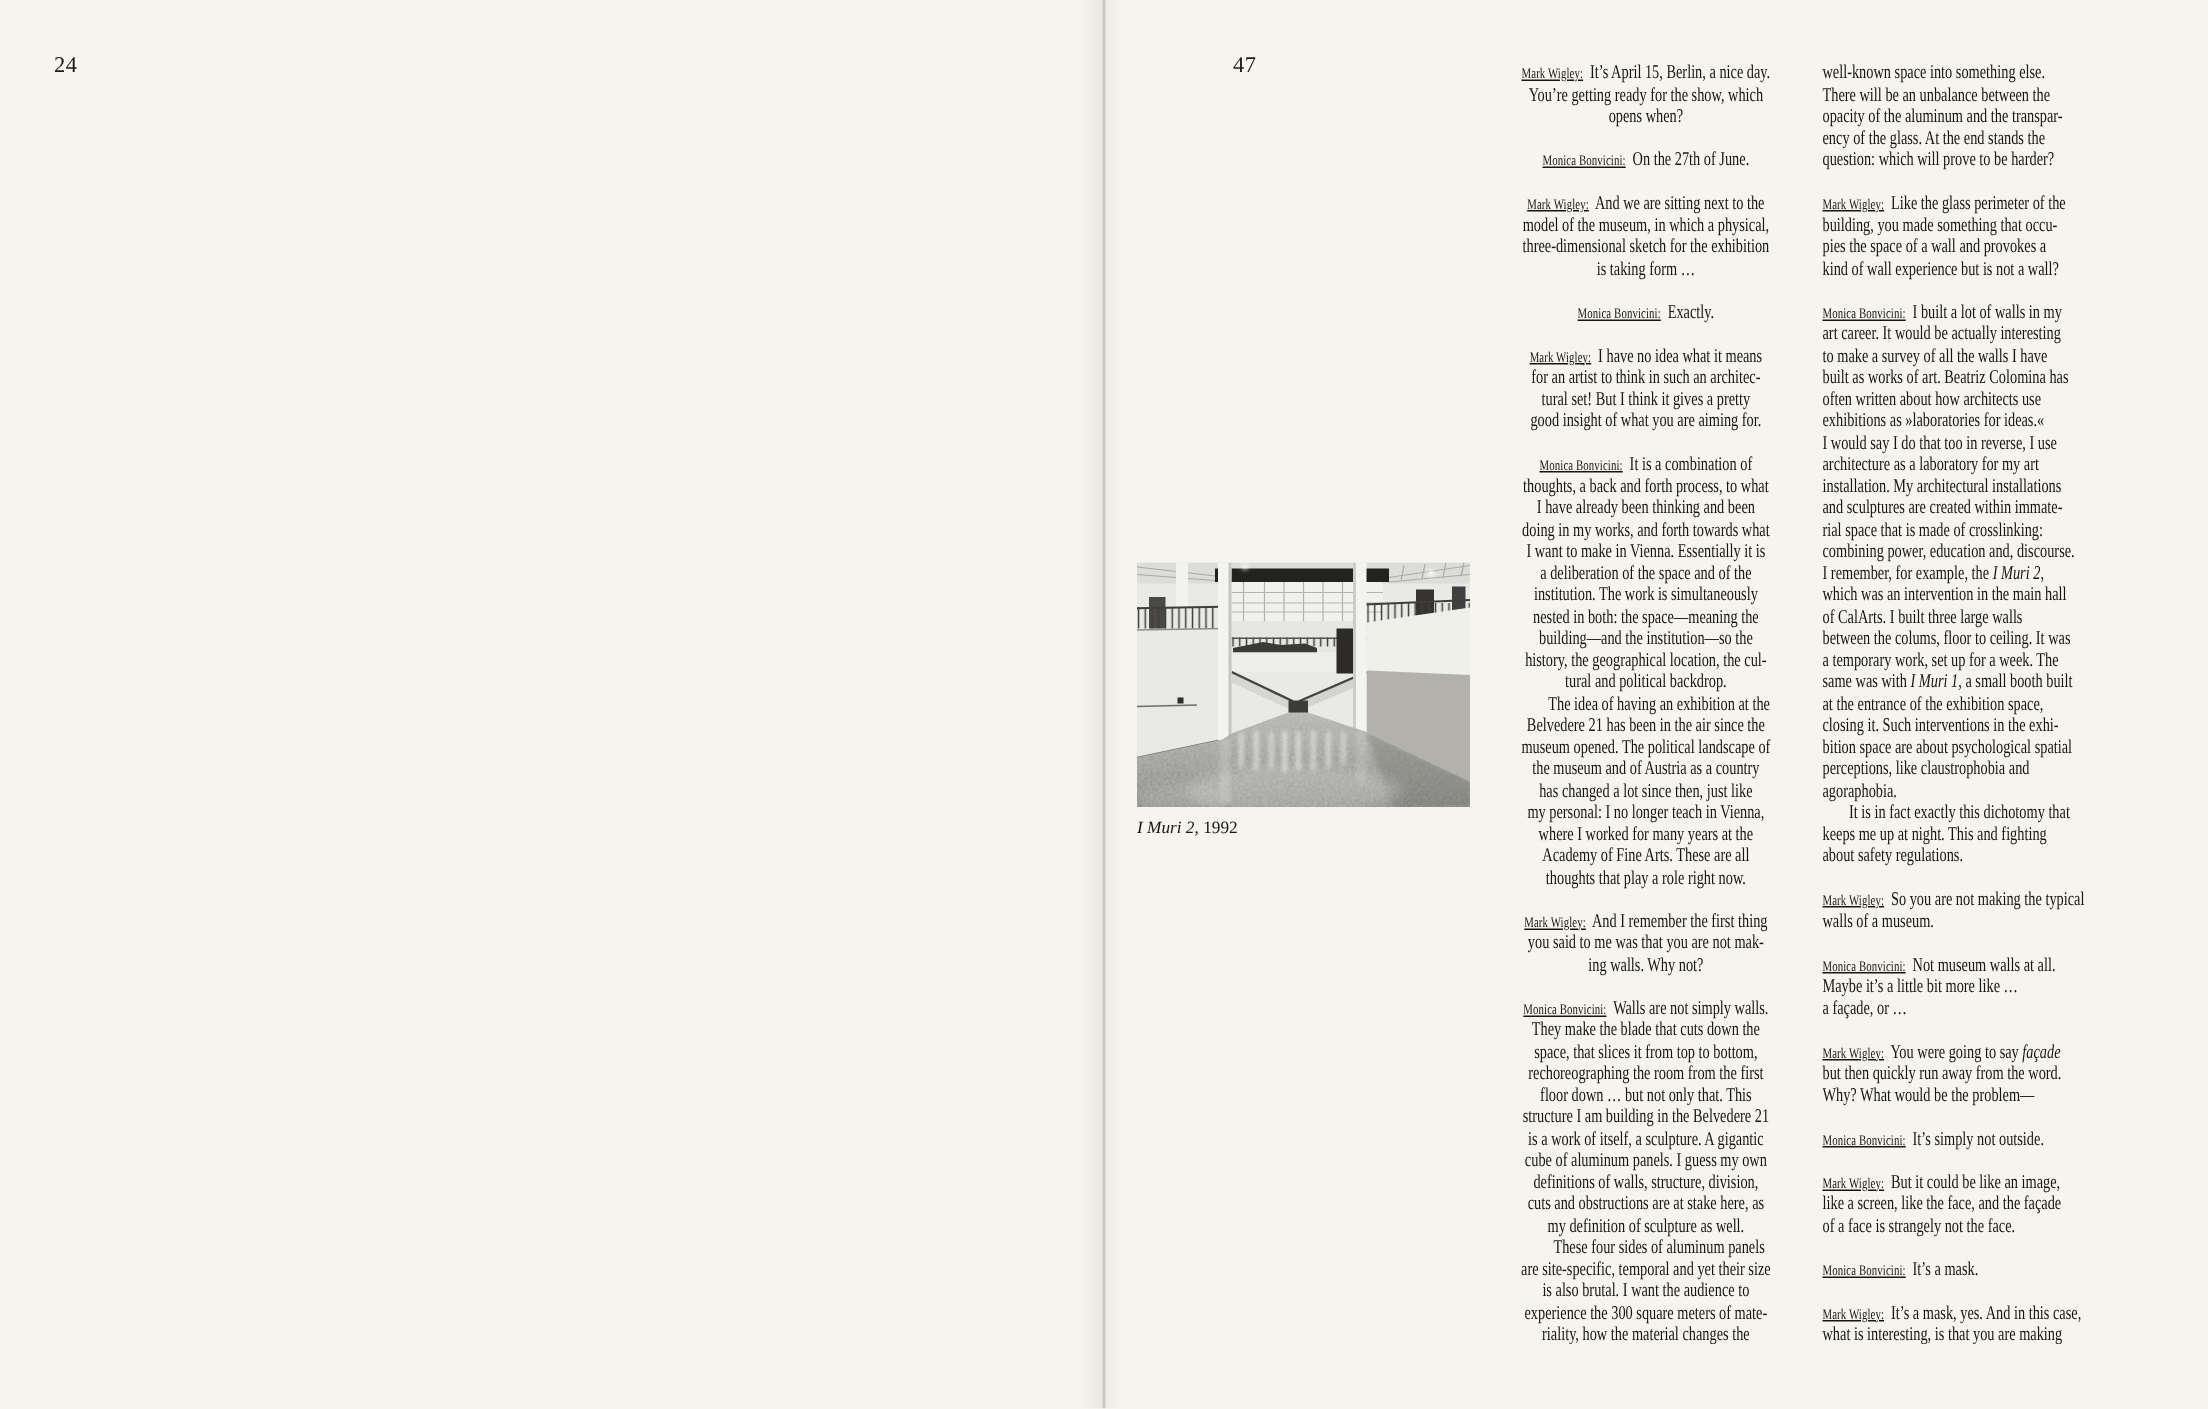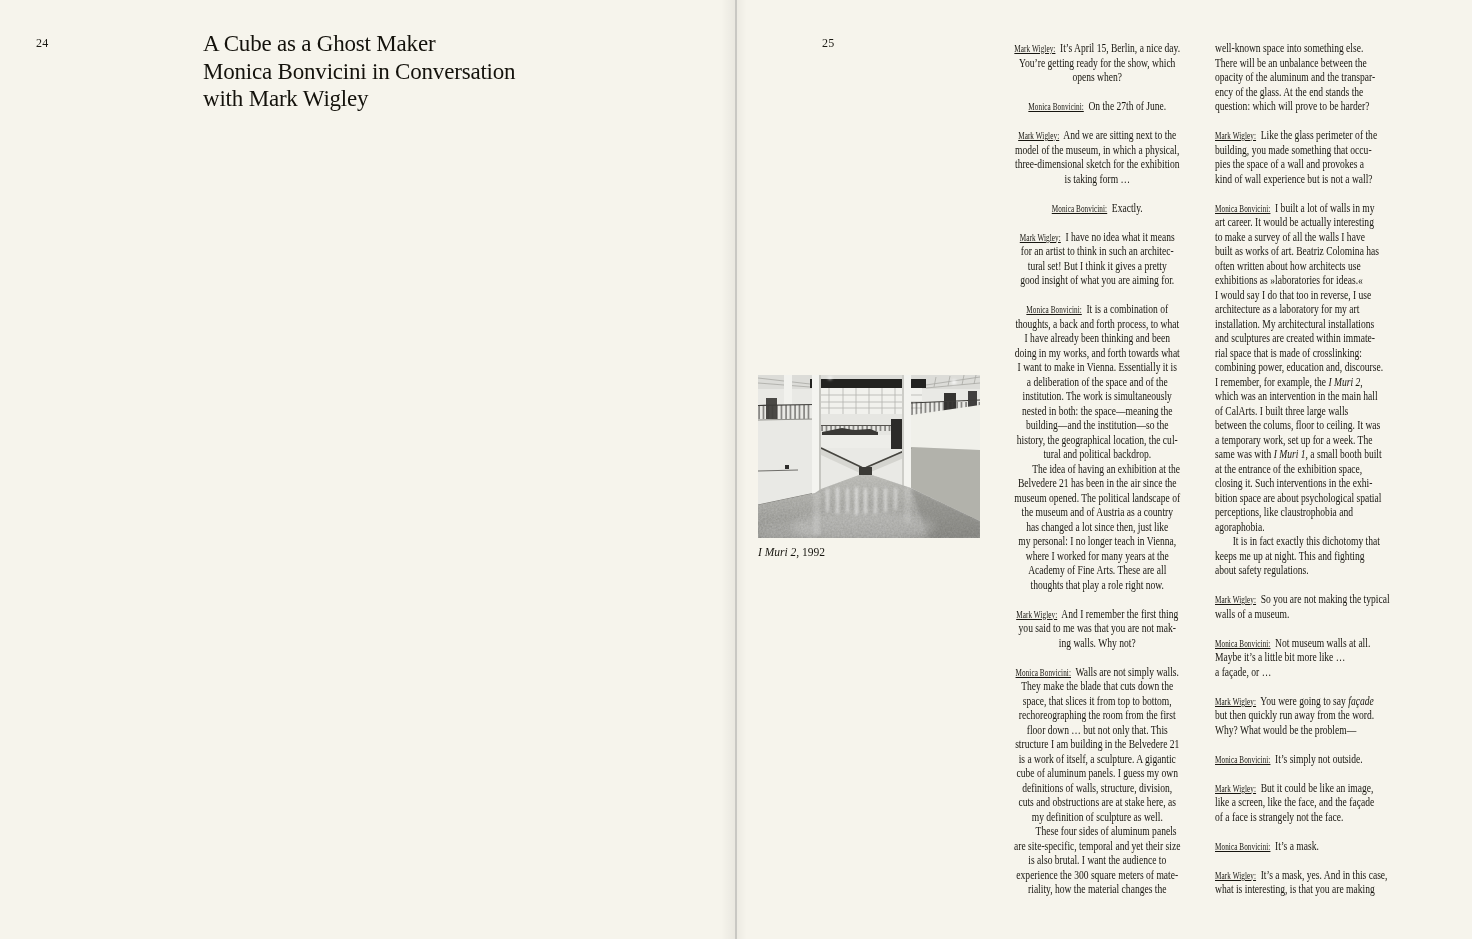--- a/index.html
+++ b/index.html
@@ -12,21 +12,21 @@
   .spread{position:absolute;inset:0;}
   .page{position:absolute;top:0;height:939px;}
   .page-left{left:0;width:735px;}
   .page-right{left:737px;width:735px;}
   .gutter-shade-l{position:absolute;left:721px;top:0;width:14px;height:939px;
     background:linear-gradient(to right,rgba(0,0,0,0),rgba(0,0,0,0.05));}
   .gutter-line{position:absolute;left:735px;top:0;width:2px;height:939px;background:#c9c8c3;}
   .gutter-shade-r{position:absolute;left:737px;top:0;width:10px;height:939px;
     background:linear-gradient(to left,rgba(0,0,0,0),rgba(0,0,0,0.04));}
 
-  .pagenum{position:absolute;top:36px;font-size:12px;letter-spacing:.3px;color:#1c1a14;}
+  .pagenum{position:absolute;top:36px;font-size:15px;letter-spacing:.3px;color:#1c1a14;}
   .pagenum-left{left:36px;}
   .pagenum-right{left:85px;}
 
   .article-title{position:absolute;left:203px;top:30px;font-size:23px;line-height:27.5px;
     letter-spacing:-0.2px;color:#14120c;}
 
   .column{position:absolute;top:41px;}
   .column-0{left:250px;text-align:center;}
   .column-1{left:478px;}
   .column-inner{width:300px;transform:scaleX(0.735);transform-origin:0 0;
@@ -42,33 +42,28 @@
   .figure-caption{position:absolute;left:21px;top:546px;font-size:11.5px;color:#17150f;}
   .cap-i{font-style:italic;}
 </style>
 </head>
 <body>
 
 <div class="spread">
 
   <div class="page page-left">
     <div class="pagenum pagenum-left">24</div>
-    <div class="article-title">
-      <div>A Cube as a Ghost Maker</div>
-      <div>Monica Bonvicini in Conversation</div>
-      <div>with Mark Wigley</div>
-    </div>
   </div>
 
   <div class="gutter-shade-l"></div>
   <div class="gutter-line"></div>
   <div class="gutter-shade-r"></div>
 
   <div class="page page-right">
-    <div class="pagenum pagenum-right">25</div>
+    <div class="pagenum pagenum-right">47</div>
 
     <div class="figure" role="img" aria-label="Black-and-white photograph of an empty museum hall with white walls and columns, mezzanine railings, two staircases descending toward the center, and a polished mottled stone floor with light reflections">
       <svg viewBox="0 0 222 163" width="222" height="163">
         <defs>
           <filter id="blur2" x="-50%" y="-50%" width="200%" height="200%">
               <feGaussianBlur stdDeviation="1.4"></feGaussianBlur>
             </filter>
           <filter id="blur5" x="-50%" y="-50%" width="200%" height="200%">
               <feGaussianBlur stdDeviation="4"></feGaussianBlur>
             </filter>

